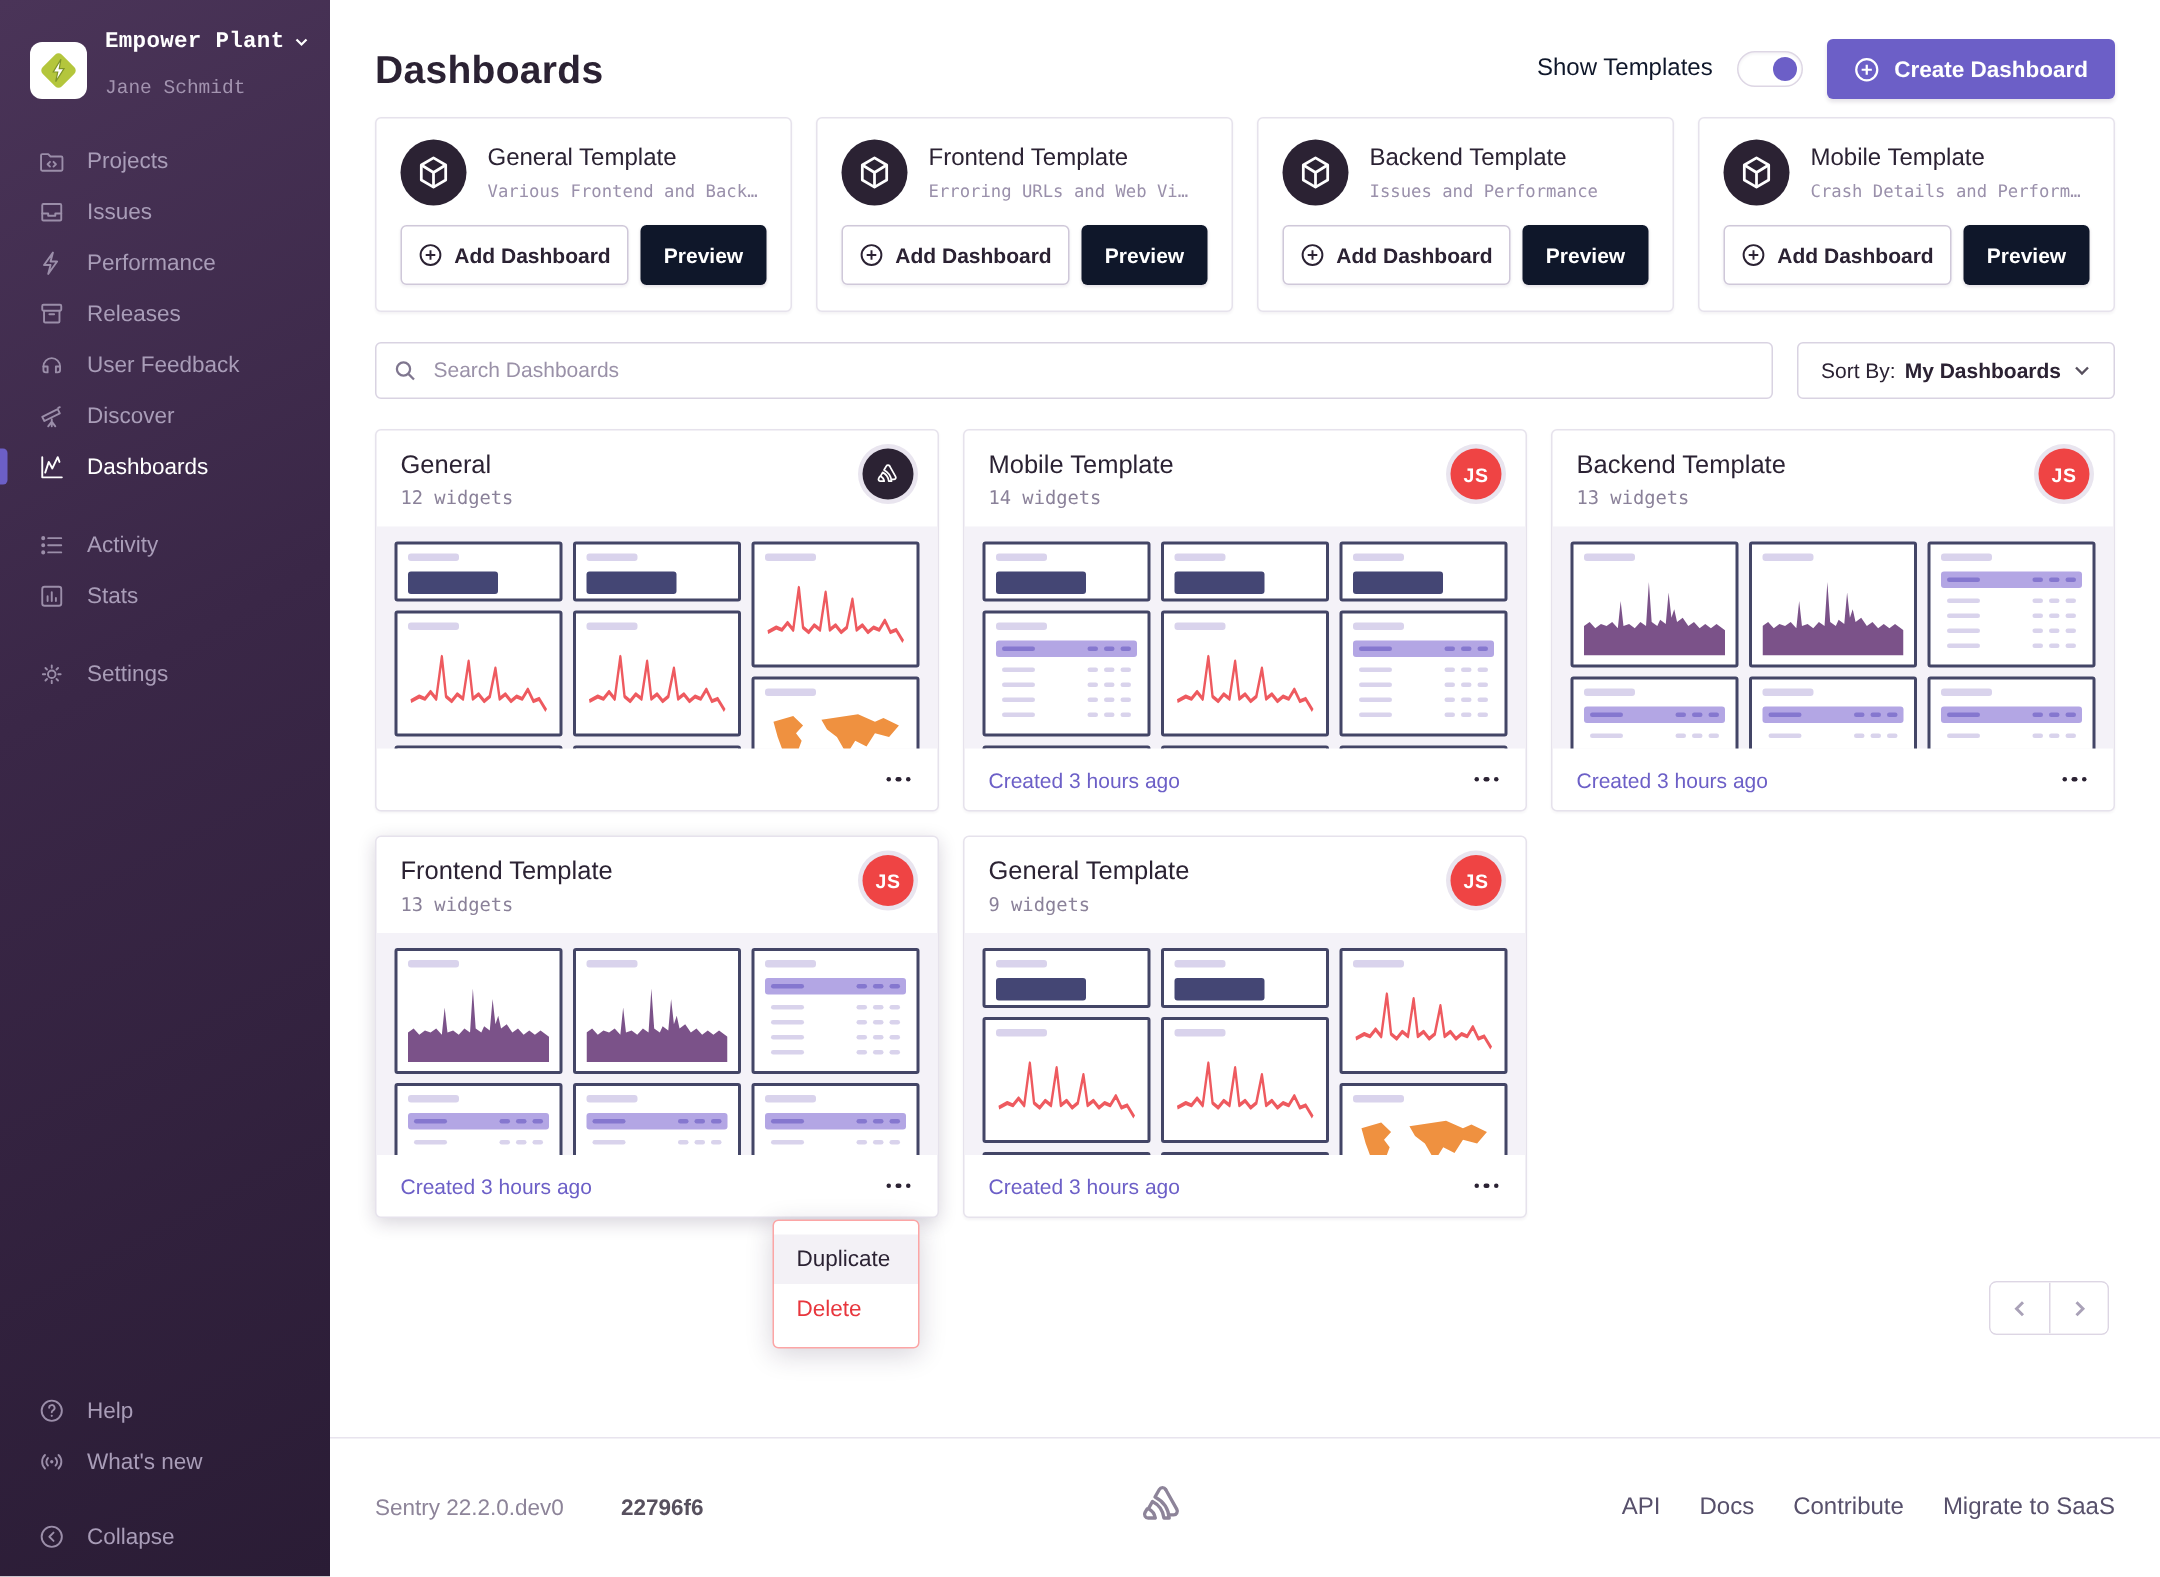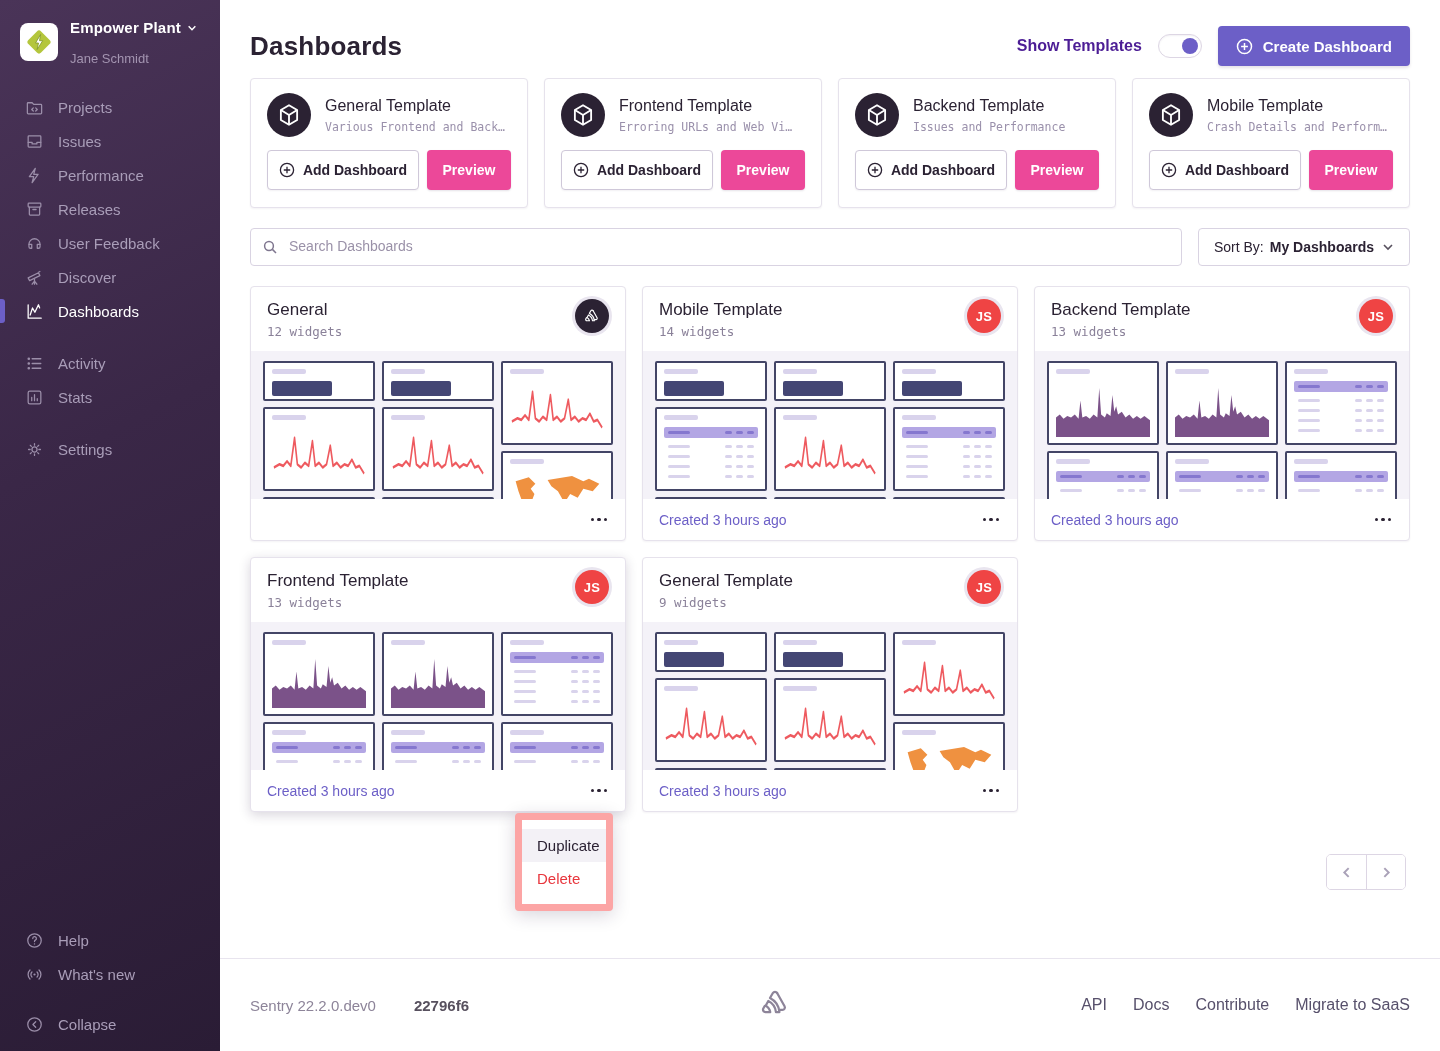--- a/index.html
+++ b/index.html
@@ -6,21 +6,21 @@
   html,body { width:1440px; height:1051px; overflow:hidden; }
   body { font-family:"Liberation Sans", sans-serif; background:#fff; color:#2b2233; }
   .page { position:relative; width:1440px; height:1051px; display:flex; }
 
   
   .sidebar {
     width:220px; height:1051px; flex:0 0 220px; position:relative;
     background:linear-gradient(152deg,#4a3458 0%,#3a2747 42%,#2a1c35 100%);
     color:#a99db8;
   }
-  .org { display:flex; align-items:center; gap:12px; padding:18px 0 10px 20px; }
+  .org { display:flex; align-items:flex-end; gap:12px; padding:18px 0 10px 20px;font-family:Liberation Mono, monospace; }
   .org-logo { width:38px; height:38px; background:#fff; border-radius:8px; display:flex; align-items:center; justify-content:center; flex:0 0 38px; }
   .org-texts { padding-top:1px; }
   .org-name-row { display:flex; align-items:center; gap:6px; }
   .org-name { color:#fff; font-weight:bold; font-size:15px; letter-spacing:.2px; }
   .org-user { color:#a394b0; font-size:13px; margin-top:15px; }
   .chev { width:10px; height:10px; }
   nav.navgroup { display:block; }
   #nav-main { margin-top:14px; }
   #nav-secondary { margin-top:18px; }
   #nav-tertiary { margin-top:18px; }
@@ -30,38 +30,38 @@
   .nav-item.active .nav-icon { color:#fff; }
   .nav-item.active::before { content:""; position:absolute; left:0; top:5px; width:5px; height:24px; background:#6c5fc7; border-radius:0 3px 3px 0; }
   .sidebar-bottom { position:absolute; left:0; bottom:10px; width:100%; }
   #nav-collapse { margin-top:16px; }
 
   
   main { flex:1 1 auto; position:relative; height:1051px; padding:0 30px; }
   .topbar { display:flex; align-items:center; justify-content:space-between; padding-top:20px; height:72px; }
   h1.page-title { font-size:26px; font-weight:bold; color:#2b2233; letter-spacing:.2px; }
   .top-actions { display:flex; align-items:center; gap:16px; }
-  .show-label { font-size:16px; color:#4c1d95;font-weight:bold; }
+  .show-label { font-size:16px; color:#0f172a; }
   .toggle { width:44px; height:24px; border:1px solid #ddd6e4; background:#fff; border-radius:13px; position:relative; cursor:pointer; box-shadow:inset 0 1px 2px rgba(40,20,60,.06); }
   .toggle .knob { position:absolute; right:3px; top:3px; width:16px; height:16px; border-radius:50%; background:#6c5fc7; }
   .btn-create { display:flex; align-items:center; gap:10px; height:40px; padding:0 18px; background:#6c5fc7; color:#fff; border:0; border-radius:4px; font-size:15px; font-weight:bold; font-family:inherit; cursor:pointer; box-shadow:0 2px 3px rgba(40,20,60,.12); }
   .btn-create svg { width:17px; height:17px; }
 
   
   .template-row { display:flex; gap:16px; margin-top:6px; }
   .tcard { flex:1 1 0; height:130px; background:#fff; border:1px solid #e6e2ec; border-radius:4px; box-shadow:0 1px 2px rgba(40,20,60,.05); padding:14px 16px 16px; }
   .tcard-top { display:flex; align-items:center; gap:14px; }
   .cube { width:44px; height:44px; border-radius:50%; background:#2b2233; color:#fff; display:flex; align-items:center; justify-content:center; flex:0 0 44px; }
   .cube svg { width:26px; height:26px; }
   .tcard-title { font-size:16px; color:#2b2233; }
   .tcard-desc { font-family:"DejaVu Sans Mono", monospace; font-size:11.5px; color:#9a90ab; margin-top:5px; white-space:nowrap; overflow:hidden; text-overflow:ellipsis; max-width:186px; }
   .tcard-actions { display:flex; gap:8px; margin-top:13px; }
   .btn-add { flex:1 1 auto; display:flex; align-items:center; justify-content:center; gap:8px; height:40px; background:#fff; border:1px solid #cfc8d9; border-radius:4px; font-size:14px; font-weight:bold; color:#2b2233; font-family:inherit; cursor:pointer; box-shadow:0 1px 2px rgba(40,20,60,.06); }
   .btn-add svg { width:16px; height:16px; color:#2b2233; }
-  .btn-preview { width:84px; height:40px; background:#ec4899; border:0; border-radius:4px; color:#fff; font-size:14px; font-weight:bold; font-family:inherit; cursor:pointer; box-shadow:0 1px 2px rgba(40,20,60,.12); }
+  .btn-preview { width:84px; height:40px; background:#0f172a; border:0; border-radius:4px; color:#fff; font-size:14px; font-weight:bold; font-family:inherit; cursor:pointer; box-shadow:0 1px 2px rgba(40,20,60,.12); }
 
   
   .filter-row { display:flex; gap:16px; margin-top:20px; }
   .search { position:relative; flex:1 1 auto; }
   .search svg { position:absolute; left:12px; top:11px; width:16px; height:16px; color:#7f768f; }
   .search input { width:100%; height:38px; border:1px solid #d9d3e2; border-radius:4px; padding:0 12px 2px 38px; font-size:14px; font-family:Liberation Sans, sans-serif; color:#2b2233; outline:none; }
   .search input::placeholder { color:#9a91a8; }
   .btn-sort { width:212px; height:38px; background:#fff; border:1px solid #d9d3e2; border-radius:4px; display:flex; align-items:center; justify-content:center; gap:6px; font-size:14px; color:#2b2233; font-family:inherit; cursor:pointer; }
   .btn-sort b { font-weight:bold; }
   .btn-sort svg { width:12px; height:12px; color:#57505e; margin-left:2px; }
@@ -92,21 +92,21 @@
   .trow { display:flex; align-items:center; padding:0 4px; margin-bottom:7px; }
   .trow i { width:26%; height:3px; background:#d9d3ec; border-radius:2px; }
   .trow .sp { flex:1; }
   .trow b { width:8%; height:3px; background:#d9d3ec; border-radius:2px; margin-left:4px; }
   .dcard-foot { height:41px; display:flex; align-items:center; justify-content:space-between; padding:0 16px; }
   .created { font-size:14px; color:#6c5fc7; }
   .dots { display:flex; gap:3px; cursor:pointer; padding:6px 2px; }
   .dots i { width:3.5px; height:3.5px; border-radius:50%; background:#2b2233; }
 
   
-  .ctx-menu { position:absolute; top:calc(100% + 2px); right:12px; width:98px; background:#fff; border:7px solid #fca5a5; border-radius:4px; box-shadow:0 4px 18px rgba(40,20,60,.18); padding:9px 0; z-index:40; }
+  .ctx-menu { position:absolute; top:calc(100% + 2px); right:12px; width:98px; background:#fff; border:1px solid #fca5a5; border-radius:4px; box-shadow:0 4px 18px rgba(40,20,60,.18); padding:9px 0; z-index:40; }
   .ctx-item { font-size:15px; color:#2b2233; padding:8px 15px; cursor:pointer; }
   .ctx-item.hl { background:#f3f1f6; }
   .ctx-item.danger { color:#e8363d; }
 
   
   .paginate { display:flex; justify-content:flex-end; margin-top:42px; padding-right:4px; }
   .pagebtns { display:flex; border:1px solid #ddd6e4; border-radius:5px; overflow:hidden; background:#fff; }
   .pagebtn { width:39px; height:34px; display:flex; align-items:center; justify-content:center; background:#fff; border:0; cursor:pointer; color:#aaa2b8; }
   .pagebtn + .pagebtn { border-left:1px solid #ddd6e4; }
   .pagebtn svg { width:13px; height:13px; }

